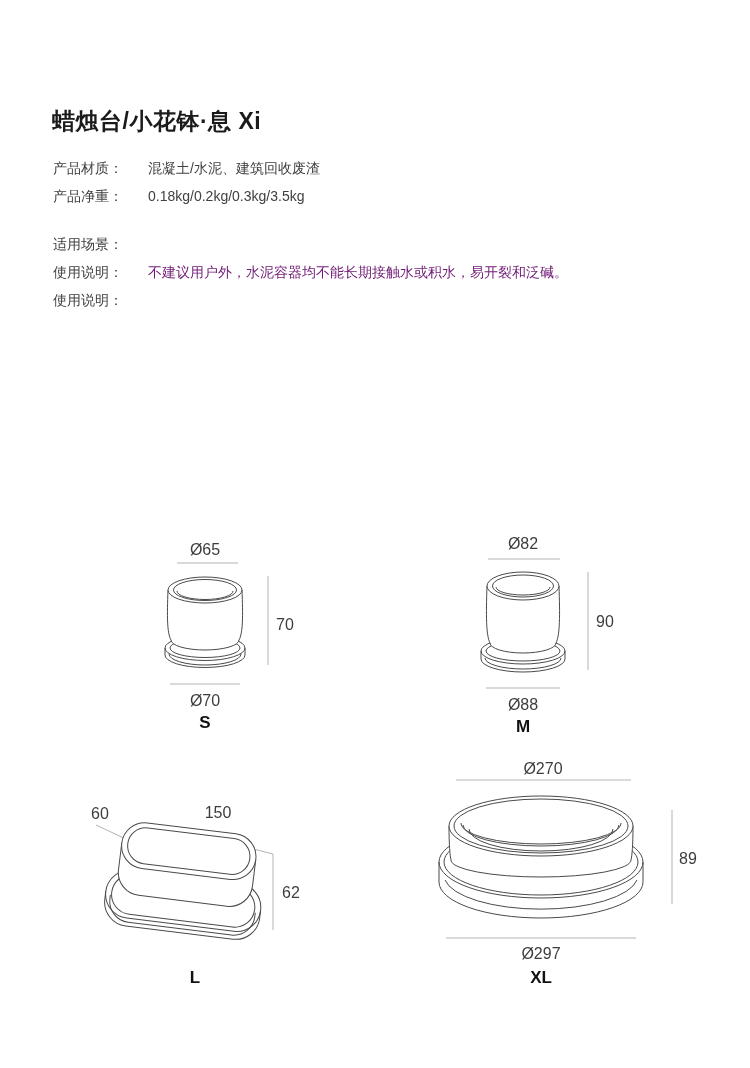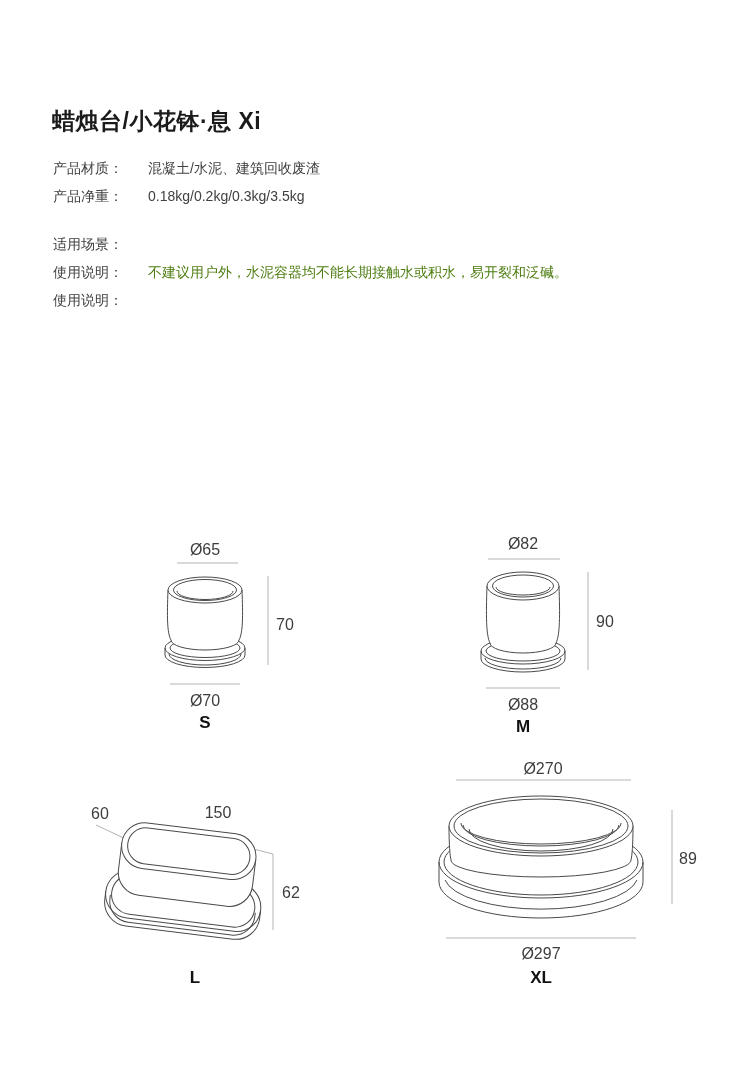--- a/index.html
+++ b/index.html
@@ -10,21 +10,21 @@
   .title{
     position:absolute;left:52px;top:106px;font-size:23px;font-weight:700;color:#1a1a1a;
     letter-spacing:0.5px;
   }
   .specs{position:absolute;left:53px;top:154px;font-size:14px;color:#404040;width:660px;}
   .spec-row{display:flex;align-items:flex-start;}
   .spec-label{width:95px;flex-shrink:0;line-height:28.3px;}
   .spec-value{line-height:28.3px;white-space:nowrap;}
   .spec-value .vline{line-height:28.3px;}
   .spec-gap{height:19px;}
-  .red{color:#4d7c0f;}
+  .red{color:#701a75;}
   .fig{position:absolute;margin-top:8px;}
   svg{display:block;}
   svg text{font-family:"Liberation Sans","DejaVu Sans",sans-serif;fill:#3d3d3d;font-size:16px;}
   svg text.size-label{font-weight:700;font-size:17px;fill:#111111;}
   .obj{stroke:#4a4a4a;stroke-width:1;fill:none;}
   .obj-fill{fill:#ffffff;stroke:none;}
   .obj-fill-stroke{fill:#ffffff;stroke:#4a4a4a;stroke-width:1;}
   .dim{stroke:#b3b3b3;stroke-width:1;fill:none;}
 </style>
 </head>

